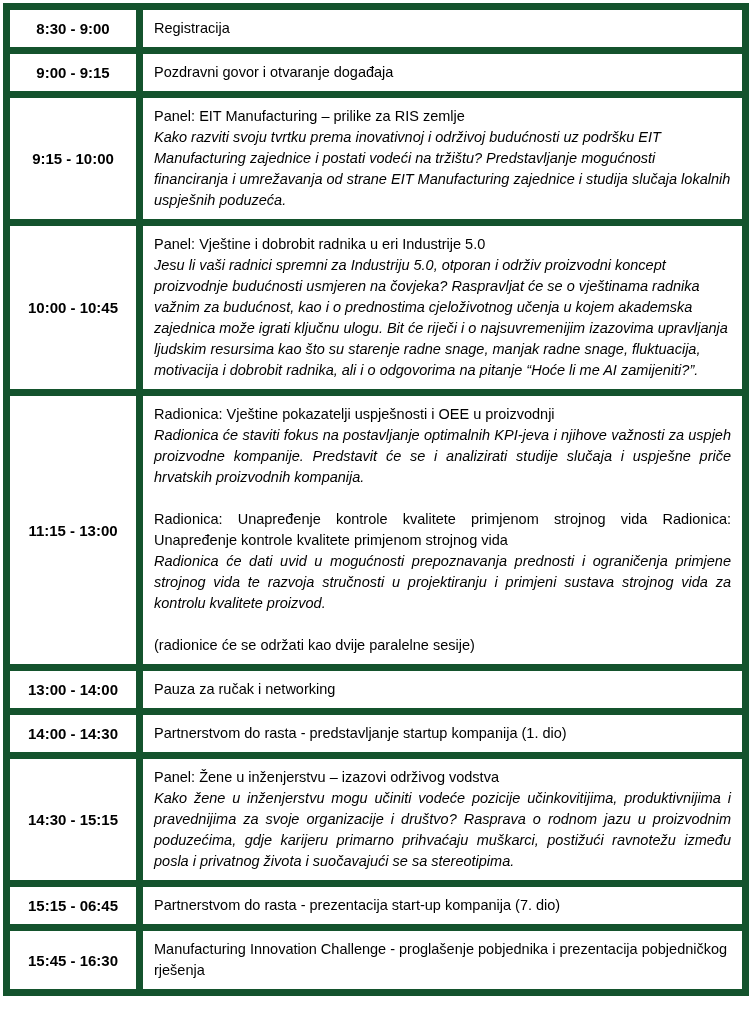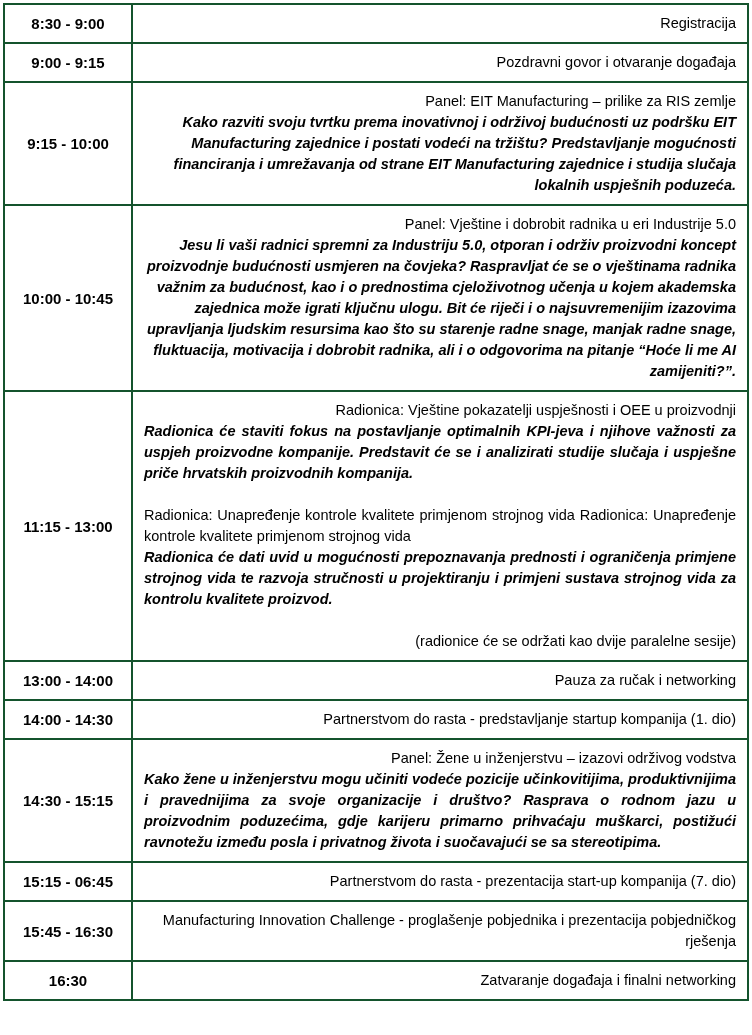--- a/index.html
+++ b/index.html
@@ -14,41 +14,41 @@
     color: #000000;
     overflow: hidden;
   }
   table.schedule {
     border-collapse: collapse;
     margin: 3px;
     width: 746px;
     table-layout: fixed;
   }
   td {
-    border: 2px solid #14532d;
+    border: 7px solid #14532d;
     vertical-align: middle;
   }
   td.time-cell {
     width: 120px;
     text-align: center;
     font-weight: 700;
     font-size: 15px;
     padding: 7px 3px;
     white-space: nowrap;
   }
   td.desc-cell {
     font-size: 14.5px;
     line-height: 21px;
     padding: 8px 11px 8px 11px;
   }
-  .para { margin: 0; text-align: right; }
+  .para { margin: 0; }
   .para.justify { text-align: justify; }
   .gap { height: 21px; }
   .seg-b { font-weight: 400; }
-  .seg-i { font-style: italic; font-weight: bold; }
+  .seg-i { font-style: italic; }
 </style>
 </head>
 <body>
 
 <table class="schedule">
   <tbody>
       <tr>
         <td class="time-cell">8:30 - 9:00</td>
         <td class="desc-cell">
           <div class="para"><span class="">Registracija</span></div>
@@ -110,20 +110,14 @@
         <td class="desc-cell">
           <div class="para"><span class="">Partnerstvom do rasta - prezentacija start-up kompanija (7. dio)</span></div>
         </td>
       </tr>
       <tr>
         <td class="time-cell">15:45 - 16:30</td>
         <td class="desc-cell">
           <div class="para"><span class="seg-b ">Manufacturing Innovation Challenge - </span><span class="">proglašenje pobjednika i prezentacija pobjedničkog rješenja</span></div>
         </td>
       </tr>
-      <tr>
-        <td class="time-cell">16:30</td>
-        <td class="desc-cell">
-          <div class="para"><span class="seg-b ">Zatvaranje događaja i finalni networking</span></div>
-        </td>
-      </tr>
     </tbody>
 </table>
 
 </body></html>

